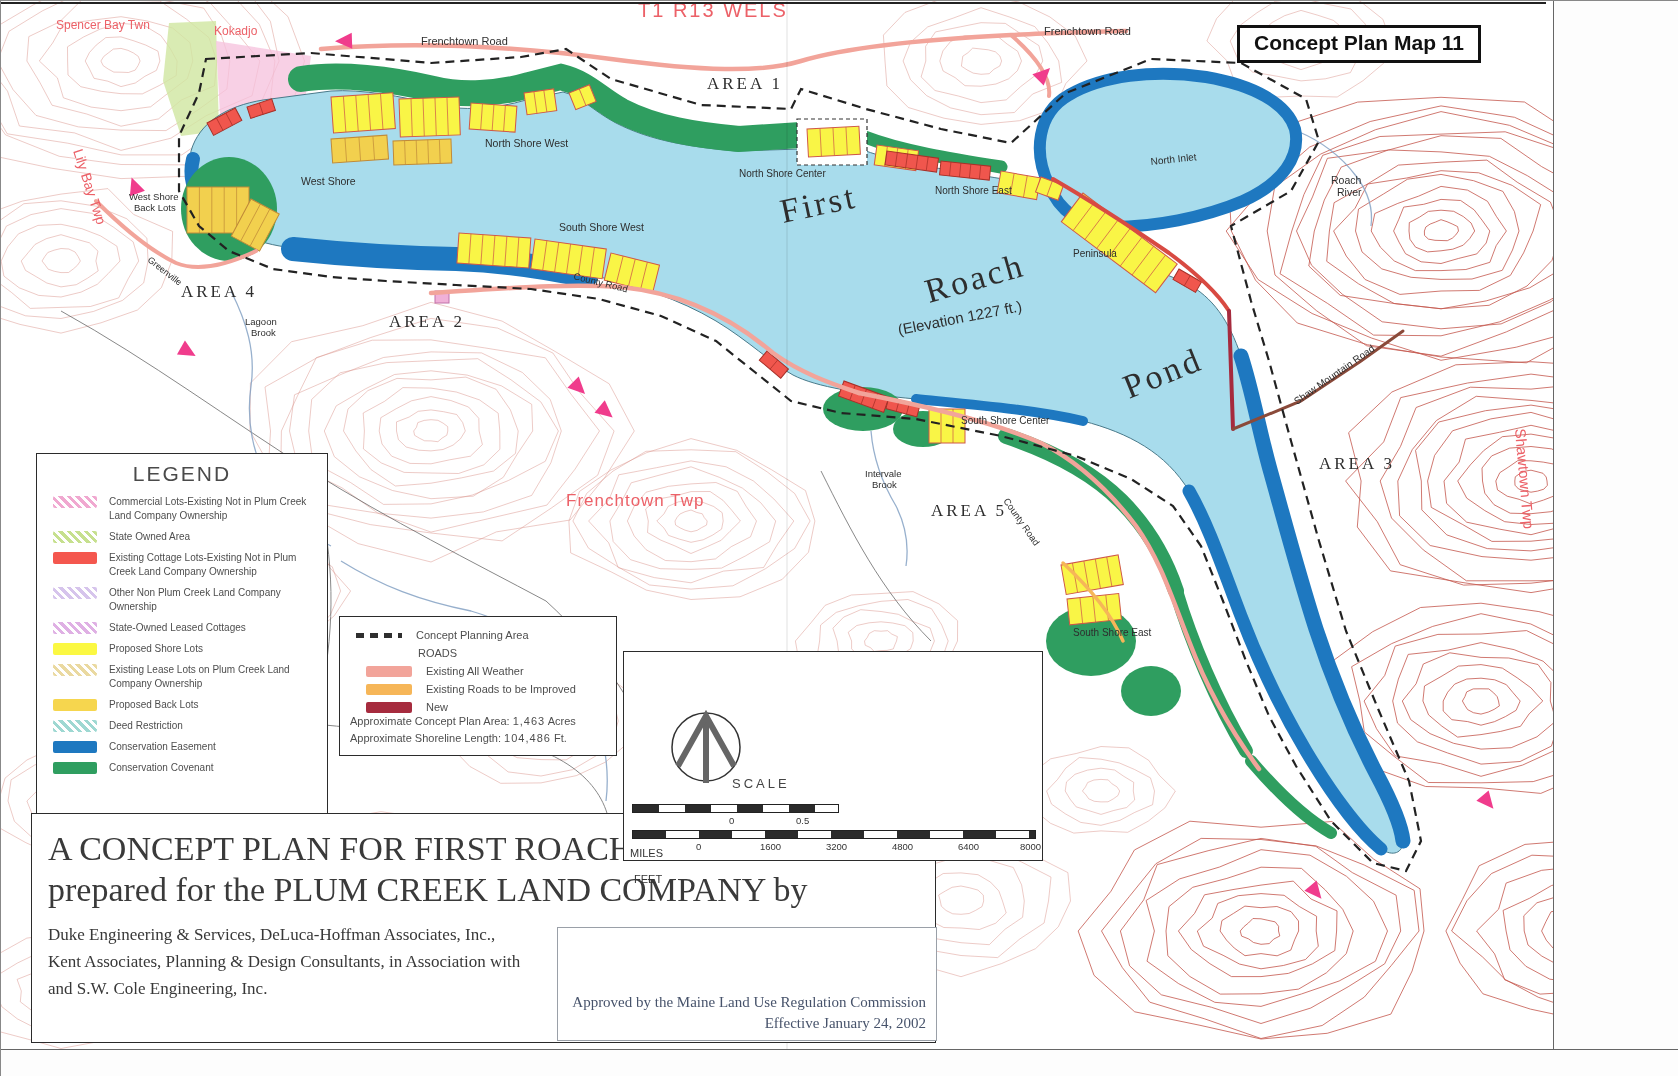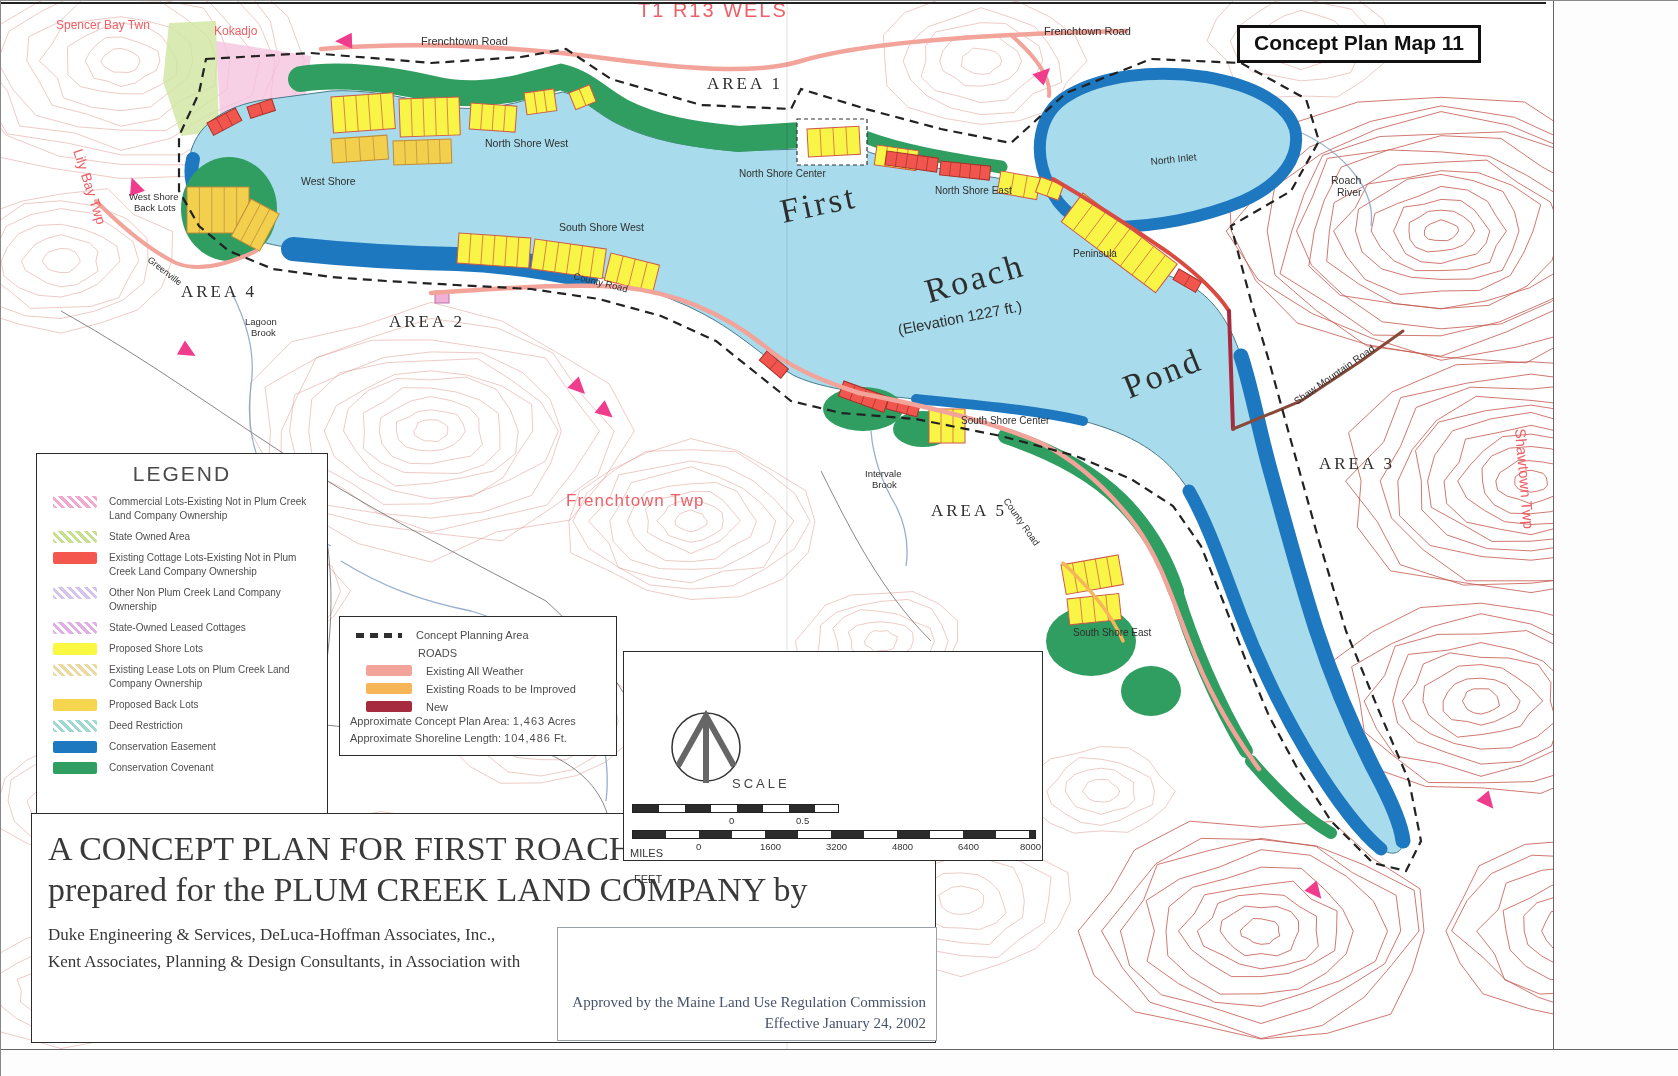--- a/index.html
+++ b/index.html
@@ -16,21 +16,21 @@
   .legend-row{display:flex;align-items:flex-start;margin-bottom:7px;}
   .swatch{flex:0 0 44px;height:12px;margin:1px 12px 0 8px;border-radius:2px;}
   .legend-text{font-size:10px;line-height:14px;color:#4e4e4e;}
   
   .plan-box{left:338px;top:615px;width:278px;height:140px;padding:12px 12px 8px;}
   .plan-row{display:flex;align-items:center;margin-bottom:6px;}
   .dash-swatch{flex:0 0 46px;height:5px;margin:0 14px 0 4px;background:repeating-linear-gradient(90deg,#2f2f2f 0 8px,transparent 8px 14px);}
   .road-swatch{flex:0 0 46px;height:11px;margin:0 14px 0 4px;border-radius:2px;}
   .plan-label{font-size:11px;color:#4e4e4e;}
   .roads-title{font-size:11px;color:#4e4e4e;margin:2px 0 6px 66px;}
-  .road-row{display:flex;align-items:flex-start;margin-bottom:6px;padding-left:10px;}
+  .road-row{display:flex;align-items:center;margin-bottom:6px;padding-left:10px;}
   .stats{position:absolute;left:10px;bottom:8px;font-size:11px;color:#4e4e4e;line-height:1.55;}
   .stat-val{letter-spacing:1px;}
   
   .scale-box{left:622px;top:650px;width:420px;height:210px;}
   .scale-title{position:absolute;left:108px;top:124px;font-size:13px;letter-spacing:3px;color:#444;}
   .bar{position:absolute;height:7px;border:1px solid #222;background:repeating-linear-gradient(90deg,#2b2b2b 0 26px,#ffffff 26px 52px);}
   .bar-miles{left:8px;top:152px;width:205px;}
   .bar-feet{left:8px;top:178px;width:402px;background:repeating-linear-gradient(90deg,#2b2b2b 0 33px,#ffffff 33px 66px);}
   .tick{position:absolute;font-size:9.5px;color:#333;}
   .unit-label{position:absolute;font-size:11px;color:#333;margin-top:32px;}
@@ -570,20 +570,21 @@
       </div>
     </div>
   </div>
 
   <div class="panel title-block">
     <div class="tb-big">A CONCEPT PLAN FOR FIRST ROACH POND</div>
     <div class="tb-big">prepared for the PLUM CREEK LAND COMPANY by</div>
     <div class="tb-credits">
       <div>Duke Engineering &amp; Services, DeLuca-Hoffman Associates, Inc.,</div>
       <div>Kent Associates, Planning &amp; Design Consultants, in Association with</div>
+      <div>and S.W. Cole Engineering, Inc.</div>
     </div>
   </div>
 
   <div class="approval-box" style="position:absolute;box-sizing:border-box;">
     <div class="appr">Approved by the Maine Land Use Regulation Commission</div>
     <div class="appr">Effective January 24, 2002</div>
   </div>
 
   <div class="panel scale-box">
     <svg class="north-arrow" width="80" height="86" viewBox="-40 -43 80 86">

